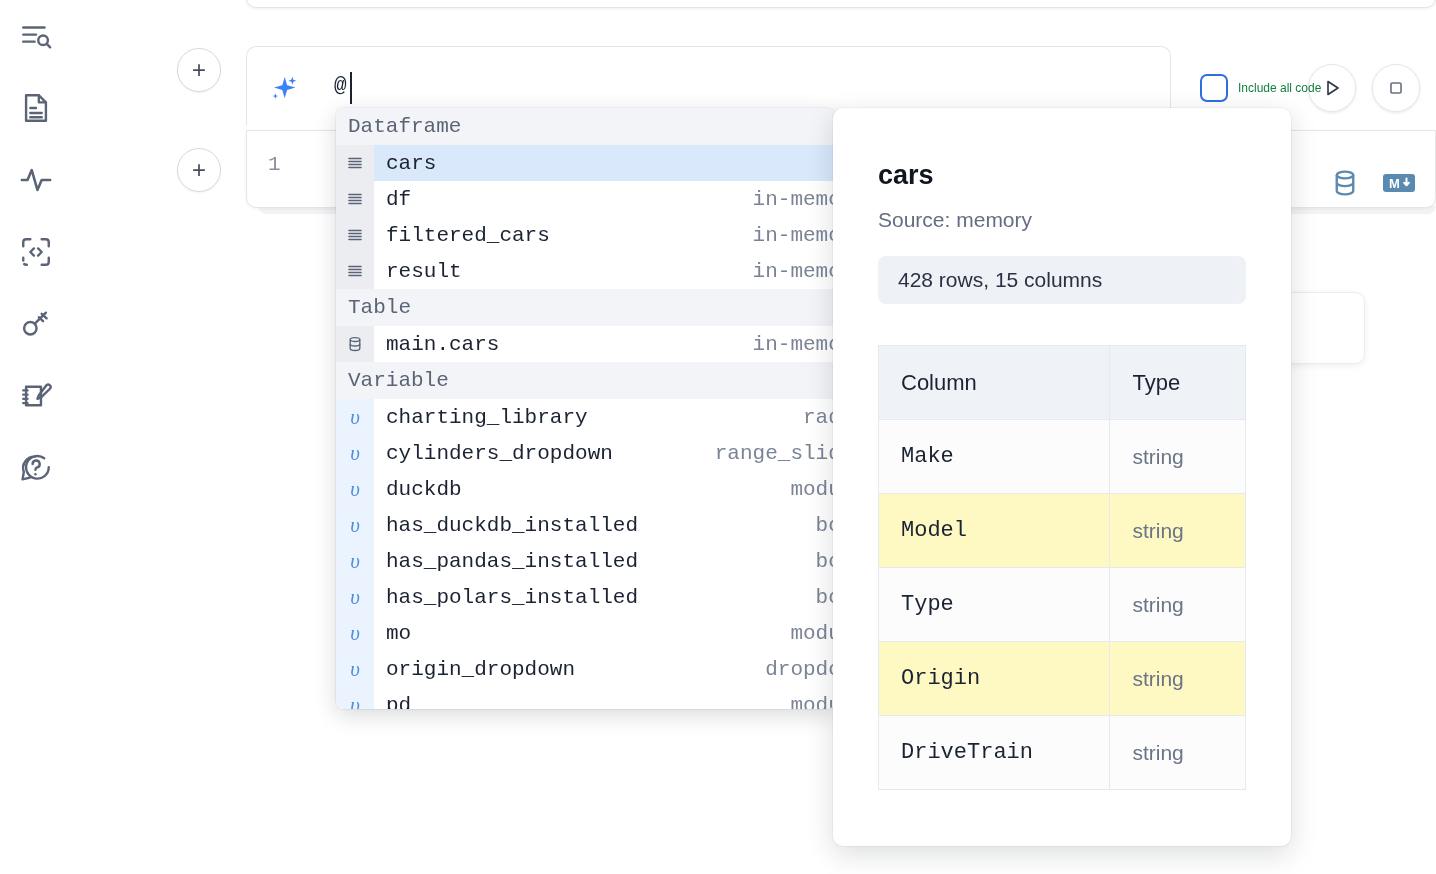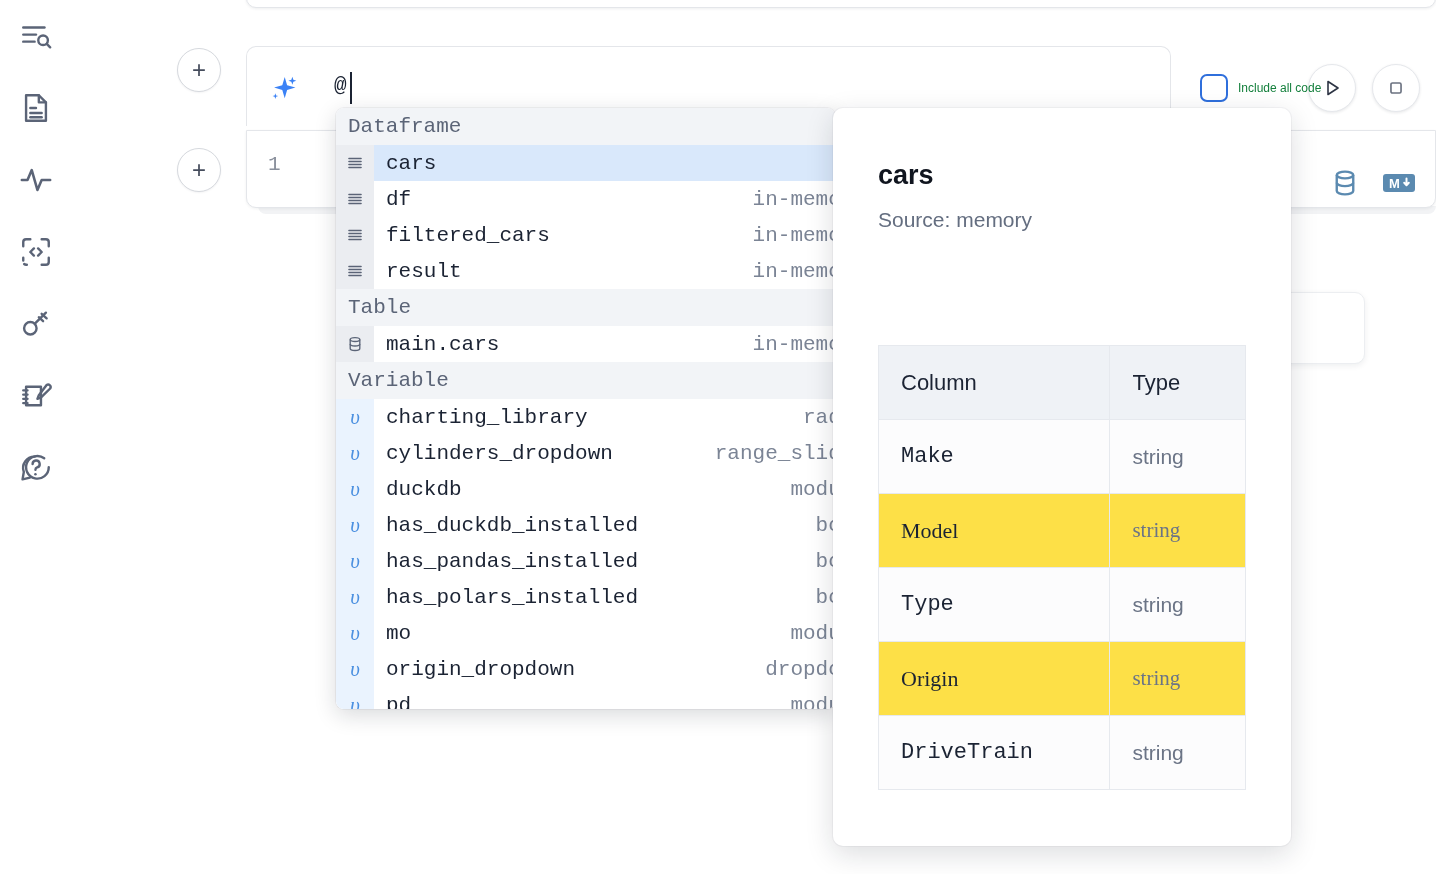--- a/index.html
+++ b/index.html
@@ -136,21 +136,21 @@
     padding-left: 20px; font-size: 21px; color: #2a3140;
   }
   .d-table { position: absolute; left: 45px; top: 237px; width: 368px; border-collapse: collapse; }
   .d-table th, .d-table td {
     border: 1px solid #e6e9ee; height: 74px; text-align: left; padding-left: 22px;
   }
   .d-table th { background: #eff2f6; font-size: 22px; font-weight: 400; color: #1b2333; }
   .d-table td.c-col { font-family: "Liberation Mono", monospace; font-size: 22px; color: #1b2333; background:#fcfcfd; }
   .d-table td.c-type { font-size: 21px; color: #6b7policy; }
   .d-table td.c-type { color: #6b7486; background:#fcfcfd; }
-  .d-table tr.alt td { background: #fde047; font-family: Liberation Serif, serif; }
+  .d-table tr.alt td { background: #fef9c3; }
   .d-table col.w1 { width: 232px; }
   .d-table col.w2 { width: 136px; }
 </style>
 </head>
 <body>
 
 <div id="root">
 
   <div class="rail">
     <div class="rail-item" style="top:14px">
@@ -390,20 +390,21 @@
           <span style="font-family:'Liberation Serif',serif;font-style:italic;font-size:21px;line-height:1">υ</span>
         </span>
         <span class="ac-name">pd</span>
         <span class="ac-type">module</span>
       </div>
     </div>
 
   <div class="detail">
     <div class="d-title">cars</div>
     <div class="d-source">Source: memory</div>
+    <div class="d-badge">428 rows, 15 columns</div>
     <table class="d-table">
       <colgroup>
           <col class="w1">
           <col class="w2">
         </colgroup>
       <thead>
           <tr>
         <th>Column</th>
         <th>Type</th>
       </tr>

